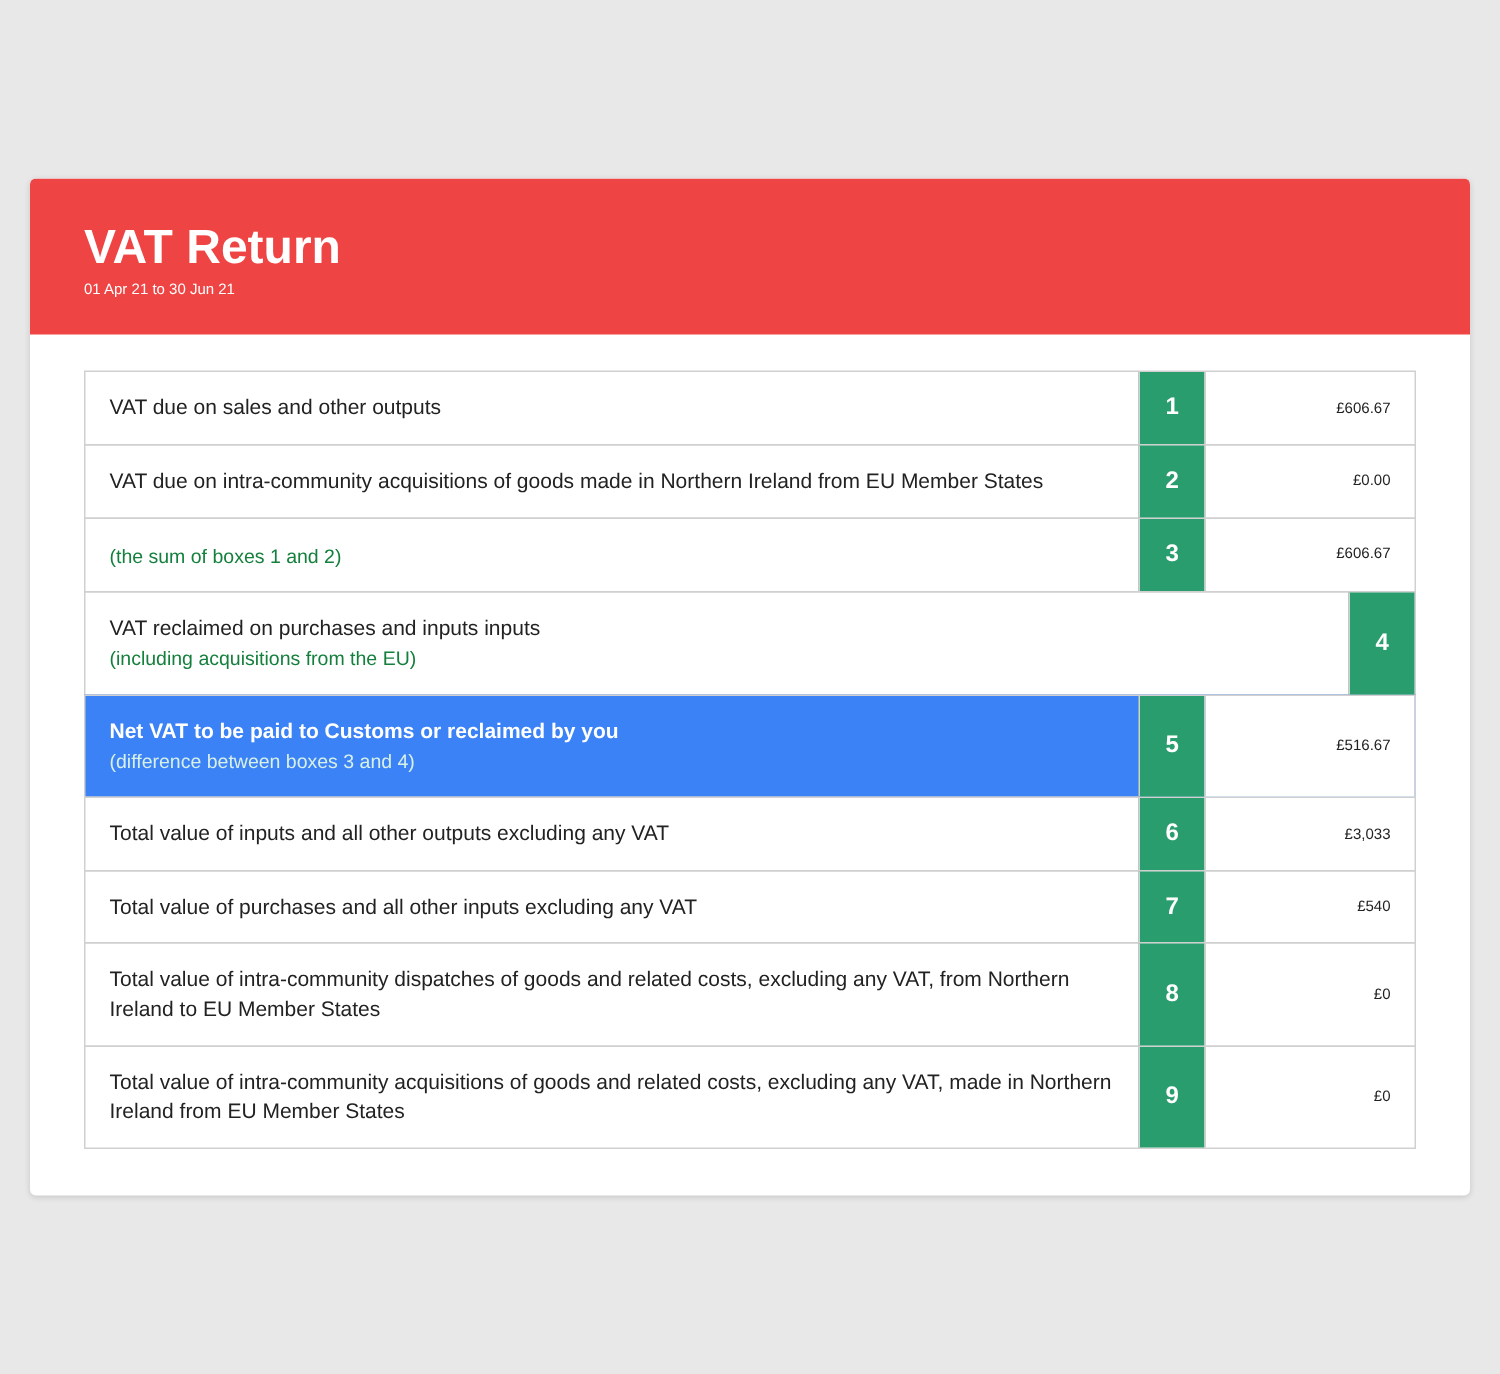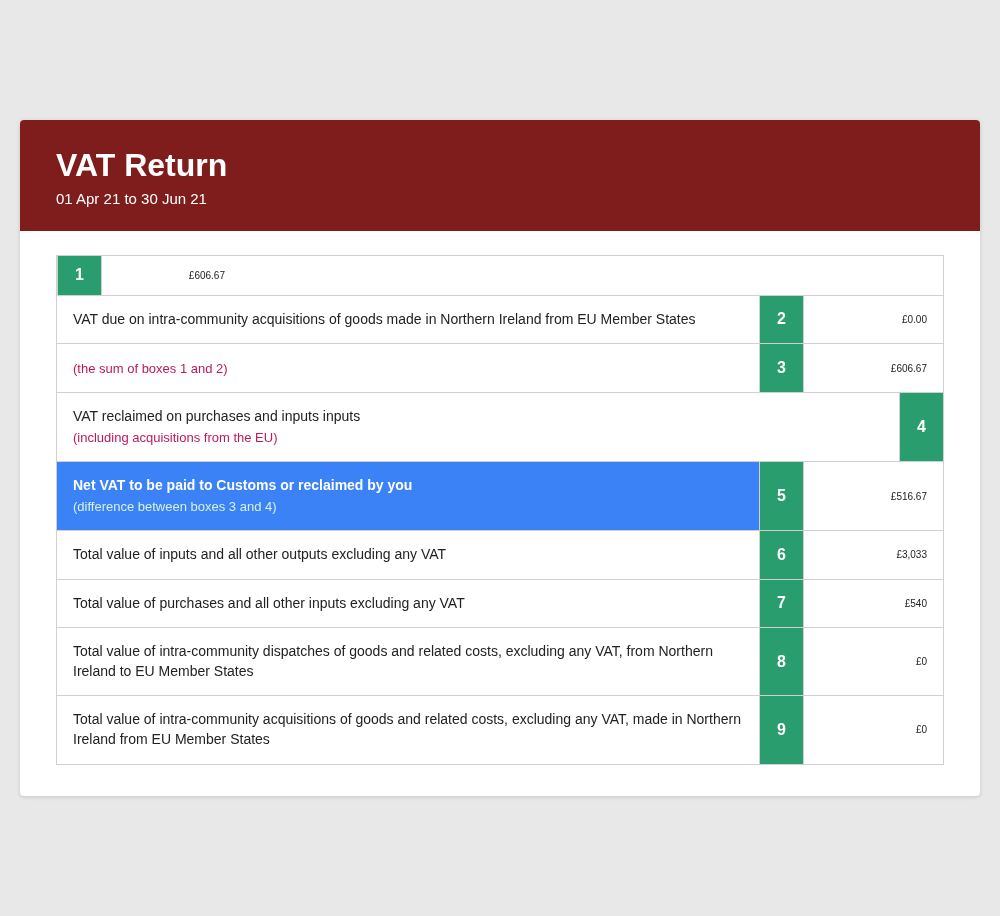--- a/index.html
+++ b/index.html
@@ -20,35 +20,35 @@
 
     .card {
       background: #ffffff;
       width: 960px;
       border-radius: 4px;
       overflow: hidden;
       box-shadow: 0 1px 4px rgba(0,0,0,0.15);
     }
 
     .header {
-      background: #7f1d1d;
+      background: #ef4444;
       padding: 28px 36px 24px 36px;
     }
 
     .header-title {
       color: #ffffff;
       font-size: 32px;
       font-weight: 700;
       line-height: 1.1;
       margin-bottom: 6px;
     }
 
     .header-period {
       color: #ffffff;
-      font-size: 15px;
+      font-size: 10px;
       font-weight: 400;
     }
 
     .content {
       padding: 24px 36px 32px 36px;
     }
 
     .row {
       display: flex;
       align-items: stretch;
@@ -71,21 +71,21 @@
       justify-content: center;
     }
 
     .row.highlighted .row-label {
       color: #ffffff;
       font-weight: 600;
     }
 
     .row-label .sub-text {
       font-size: 13px;
-      color: #be185d;
+      color: #15803d;
       margin-top: 2px;
     }
 
     .row.highlighted .row-label .sub-text {
       color: #d8f0e6;
       font-weight: 400;
     }
 
     .row-number {
       width: 44px;
@@ -122,20 +122,23 @@
 <body>
 
 <div class="card">
   <div class="header">
     <div class="header-title">VAT Return</div>
     <div class="header-period">01 Apr 21 to 30 Jun 21</div>
   </div>
   <div class="content">
     <div id="rows-container">
     <div class="row">
+          <div class="row-label">
+            <span>VAT due on sales and other outputs</span>
+          </div>
           <div class="row-number">1</div>
           <div class="row-value">£606.67</div>
         </div>
         <div class="row">
           <div class="row-label">
             <span>VAT due on intra-community acquisitions of goods made in Northern Ireland from EU Member States</span>
           </div>
           <div class="row-number">2</div>
           <div class="row-value">£0.00</div>
         </div>

